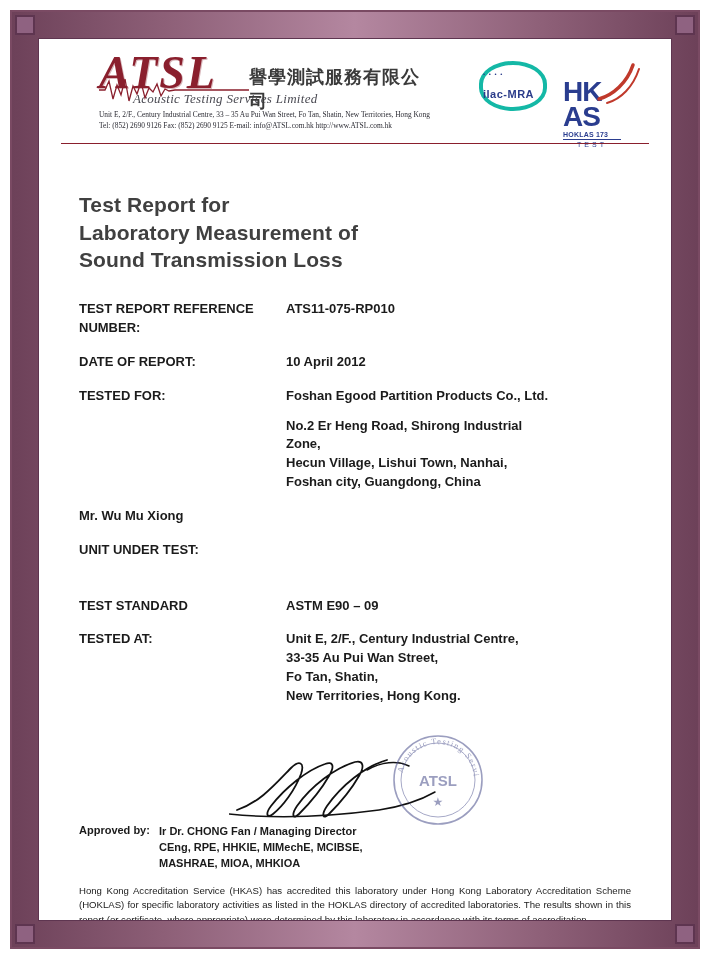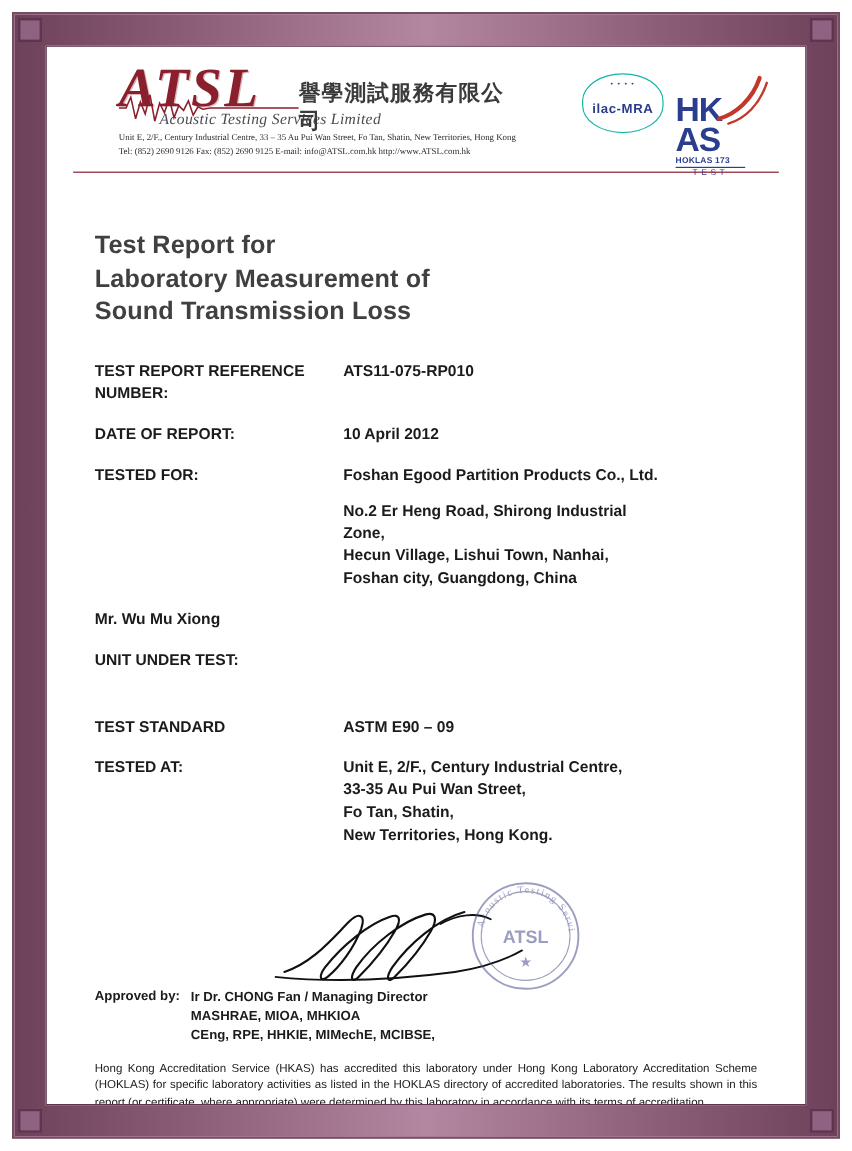--- a/index.html
+++ b/index.html
@@ -122,28 +122,27 @@
     position: absolute;
     left: 22px;
     right: 22px;
     top: 104px;
     height: 1px;
     background: #8a1f2d;
   }
 
   .ilac {
     position: absolute;
-    right: 118px;
+    right: 124px;
     top: 22px;
     width: 68px;
     height: 50px;
-    border: 1px solid #14b8a6;
+    border: 4px solid #14b8a6;
     border-radius: 50% / 46%;
     box-sizing: border-box;
-    text-align: center;
     color: #2b3c8a;
     font-size: 7px;
     font-family: "Liberation Sans", sans-serif;
     line-height: 1.1;
     padding-top: 6px;
   }
   .ilac .big {
     font-size: 11px;
     font-weight: bold;
     letter-spacing: 0.5px;
@@ -417,22 +416,22 @@
             <text font-size="8.5" fill="#4a4f8c" font-family="Liberation Serif, serif" letter-spacing="1.2">
               <textPath href="#stampArc" startOffset="6%">Acoustic Testing Services Limited</textPath>
             </text>
             <text x="59" y="56" text-anchor="middle" font-size="15" font-weight="bold" fill="#4a4f8c" font-family="Liberation Sans, sans-serif">ATSL</text>
             <text x="59" y="76" text-anchor="middle" font-size="12" fill="#4a4f8c" font-family="Liberation Serif, serif">★</text>
           </svg>
 
           <div class="approved">Approved by:</div>
           <div class="sig-name">
             <div>Ir Dr. CHONG Fan / Managing Director</div>
+            <div>CEng, RPE, HHKIE, MIMechE, MCIBSE,</div>
             <div>MASHRAE, MIOA, MHKIOA</div>
-            <div>CEng, RPE, HHKIE, MIMechE, MCIBSE,</div>
           </div>
         </div>
 
         <div class="accred-text">Hong Kong Accreditation Service (HKAS) has accredited this laboratory under Hong Kong Laboratory Accreditation Scheme (HOKLAS) for specific laboratory activities as listed in the HOKLAS directory of accredited laboratories. The results shown in this report (or certificate, where appropriate) were determined by this laboratory in accordance with its terms of accreditation.</div>
         <div class="notice">This report shall not be reproduced except in full.</div>
 
       </div>
     </div>
   </div>
 </div>

